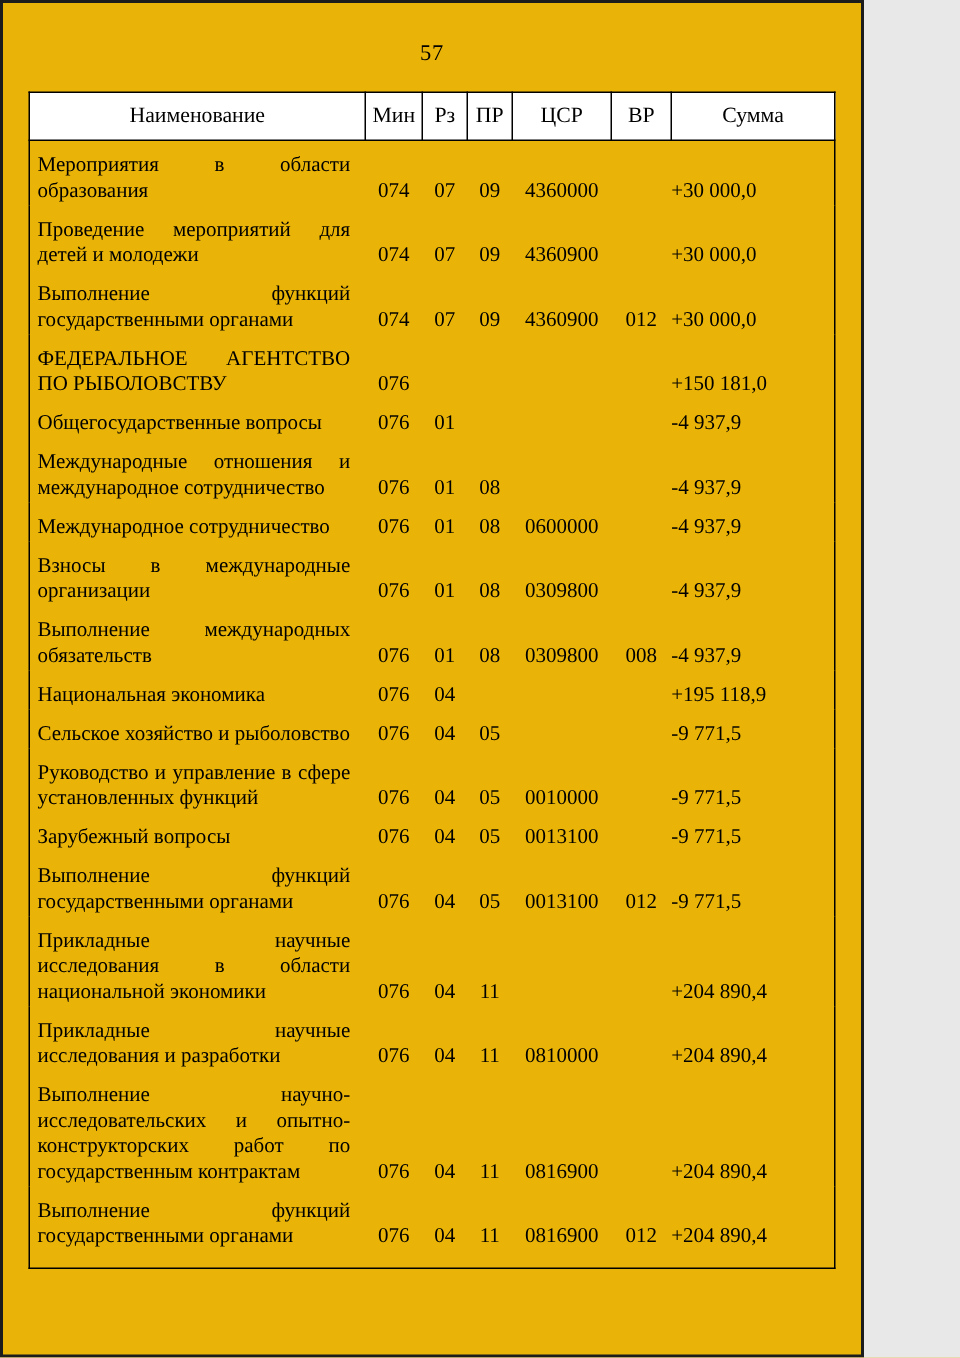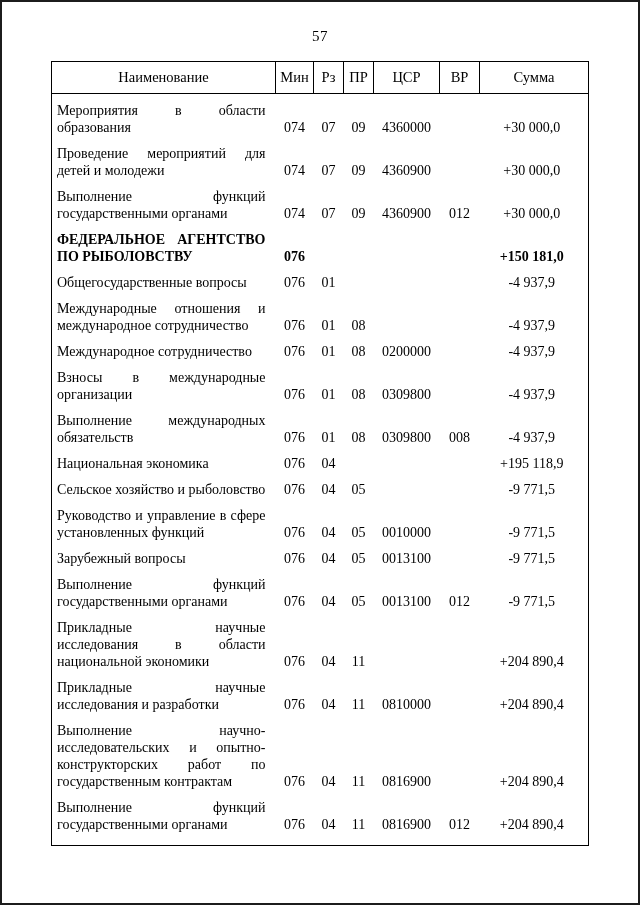--- a/index.html
+++ b/index.html
@@ -2,24 +2,24 @@
 <html><head>
 <meta charset="utf-8">
 <style>
   html, body {
     margin: 0;
     padding: 0;
     background: #e8e8e8;
   }
   .page {
     position: relative;
-    width: 640px;
+    width: 576px;
     height: 905px;
     box-sizing: border-box;
-    background: #ffffff;
+    background: #eab308;
     border: 2px solid #1c1c1c;
     font-family: "Liberation Serif", "DejaVu Serif", serif;
     color: #000;
     overflow: hidden;
   }
   .page-number {
     text-align: center;
     font-size: 15px;
     padding-top: 26px;
     letter-spacing: 0.5px;
@@ -54,25 +54,25 @@
     line-height: 17px;
   }
   td.c-name {
     text-align: justify;
     padding-left: 5px;
     padding-right: 10px;
   }
   td.c-code { text-align: center; }
   td.c-csr  { text-align: center; }
   td.c-sum  {
-    text-align: center;
+    text-align: left;
     padding-right: 4px;
     white-space: nowrap;
   }
-  tr.bold-row td { font-weight: bold; }
+  tr.bold-row td { font-weight: normal; }
   tbody tr:last-child td { padding-bottom: 12px; }
 </style>
 </head>
 <body>
 
 <div class="page">
   <div class="page-number">57</div>
 
   <table class="budget">
     <colgroup>
@@ -154,21 +154,21 @@
     <td class="c-csr"></td>
     <td class="c-code"></td>
     <td class="c-sum">-4 937,9</td>
   </tr>
 
   <tr>
     <td class="c-name">Международное сотрудничество</td>
     <td class="c-code">076</td>
     <td class="c-code">01</td>
     <td class="c-code">08</td>
-    <td class="c-csr">0200000</td>
+    <td class="c-csr">0600000</td>
     <td class="c-code"></td>
     <td class="c-sum">-4 937,9</td>
   </tr>
 
   <tr>
     <td class="c-name">Взносы в международные организации</td>
     <td class="c-code">076</td>
     <td class="c-code">01</td>
     <td class="c-code">08</td>
     <td class="c-csr">0309800</td>

